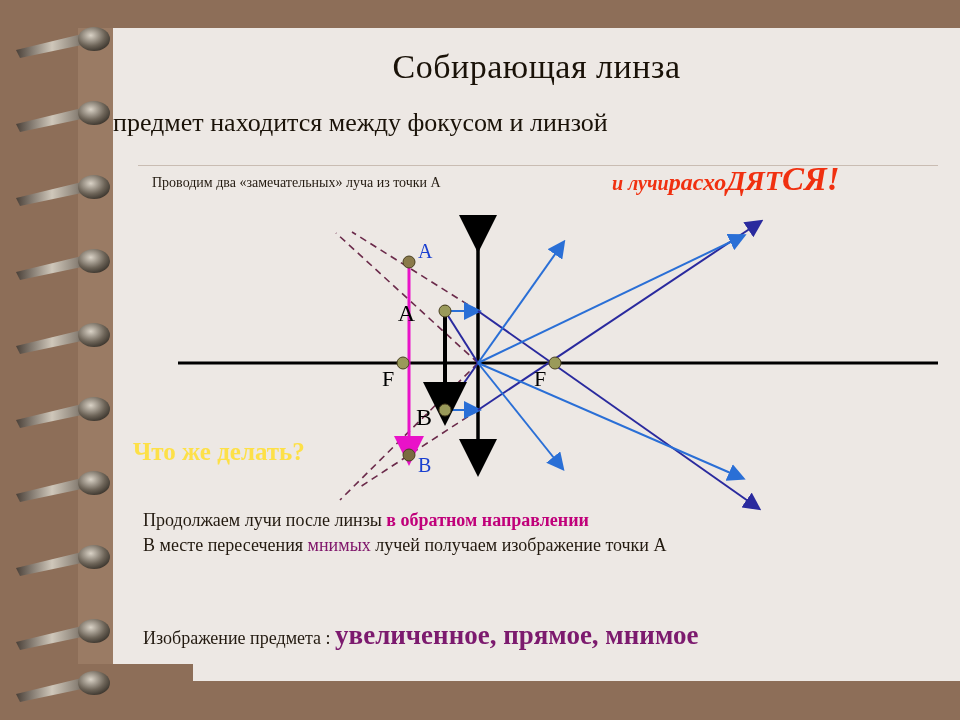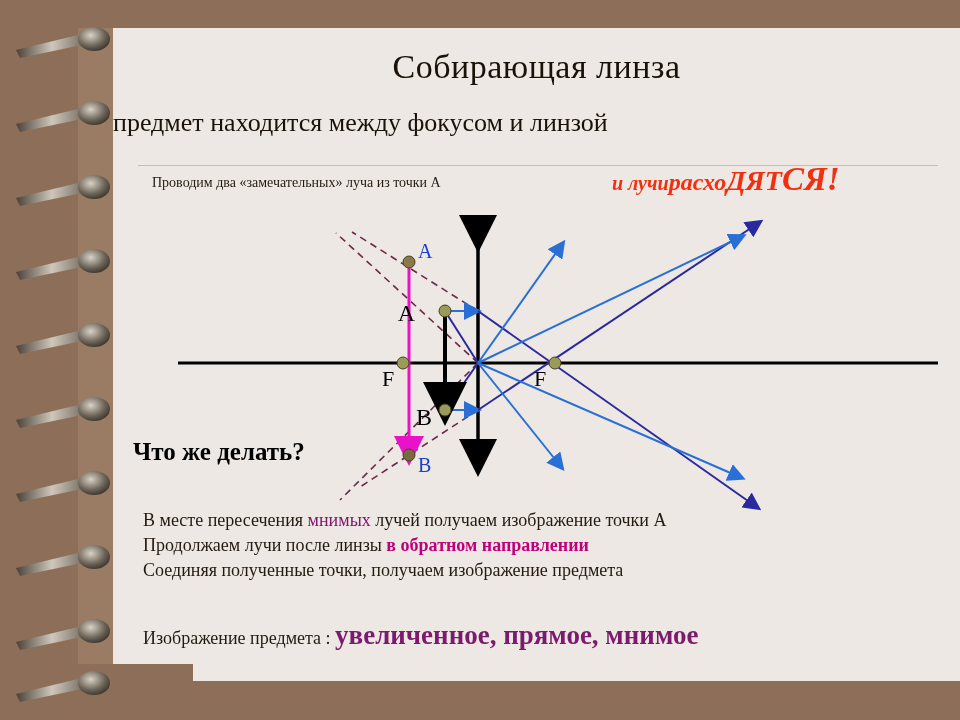--- a/index.html
+++ b/index.html
@@ -46,21 +46,21 @@
     font-style:italic;
   }
   .shout span{vertical-align:baseline;}
   .s1{font-size:20px;}
   .s2{font-size:24px;}
   .s3{font-size:28px;}
   .s4{font-size:33px;}
 
   .question{
     position:absolute;left:133px;top:438px;
-    font-size:25px;font-weight:bold;color:#000000;white-space:nowrap;
+    font-size:25px;font-weight:bold;color:#fde047;white-space:nowrap;
   }
 
   .steps{position:absolute;left:143px;top:508px;width:790px;}
   .steps div{font-size:18px;color:#231a10;line-height:25px;white-space:nowrap;}
   .hl-magenta{color:#c0007a;font-weight:bold;}
   .hl-purple{color:#80176b;}
   .final{
     position:absolute;left:143px;top:620px;font-size:18px;color:#231a10;
     white-space:nowrap;
   }
@@ -217,22 +217,21 @@
     <text class="lbl" x="418" y="472" font-size="20" fill="#1a3fd0">B</text>
     <text class="lbl" x="415" y="321" font-size="24" fill="#000" text-anchor="end">A</text>
     <text class="lbl" x="432" y="425" font-size="24" fill="#000" text-anchor="end">B</text>
     <text class="lbl" x="382" y="386" font-size="22" fill="#000">F</text>
     <text class="lbl" x="534" y="386" font-size="22" fill="#000">F</text>
   </svg>
 
   <div class="question">Что же делать?</div>
 
   <div class="steps">
+    <div><span>Продолжаем лучи после линзы </span><span class="hl-magenta">в обратном направлении</span></div>
     <div><span>В месте пересечения </span><span class="hl-purple">мнимых</span><span> лучей получаем изображение точки А</span></div>
-    <div><span>Продолжаем лучи после линзы </span><span class="hl-magenta">в обратном направлении</span></div>
-    <div><span>Соединяя полученные точки, получаем изображение предмета</span></div>
   </div>
 
   <div class="final">
     <span>Изображение предмета : </span><b>увеличенное,  прямое,  мнимое</b>
   </div>
 
 </div>
 
 </body></html>

